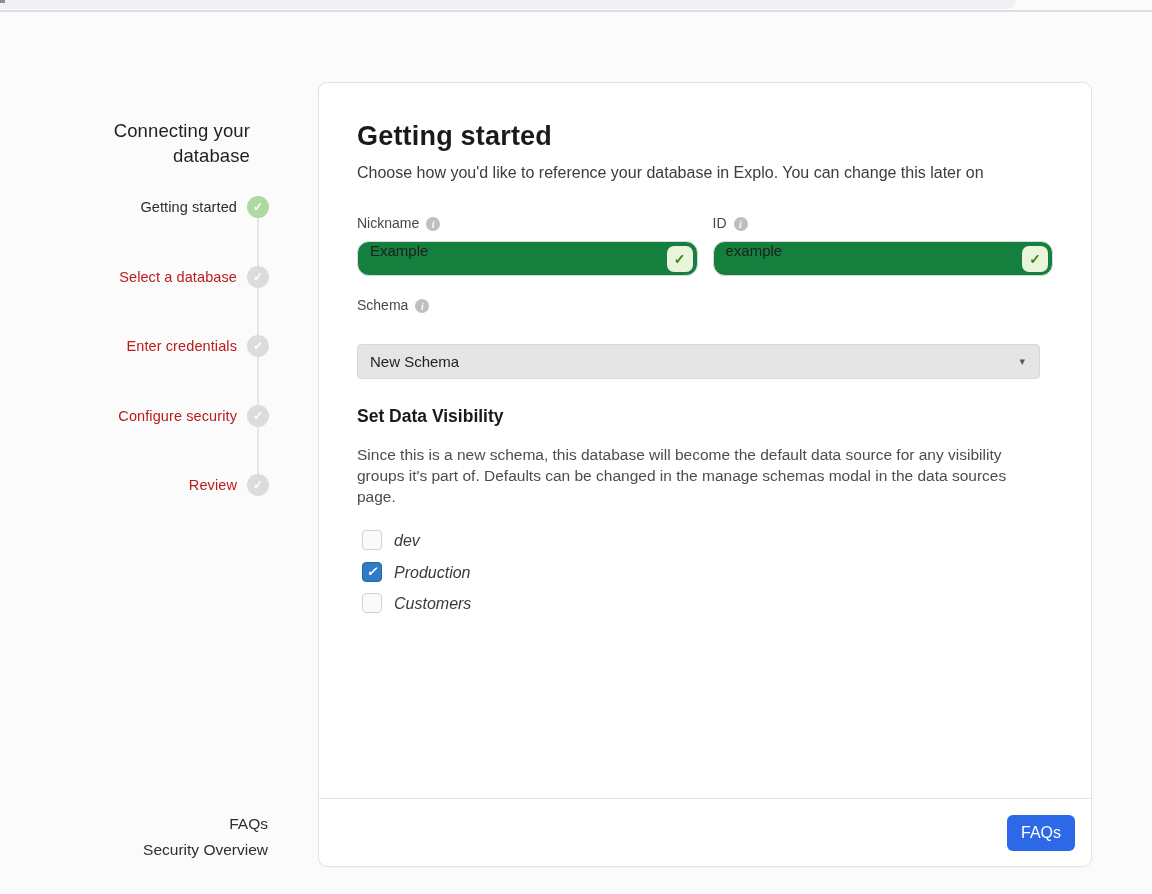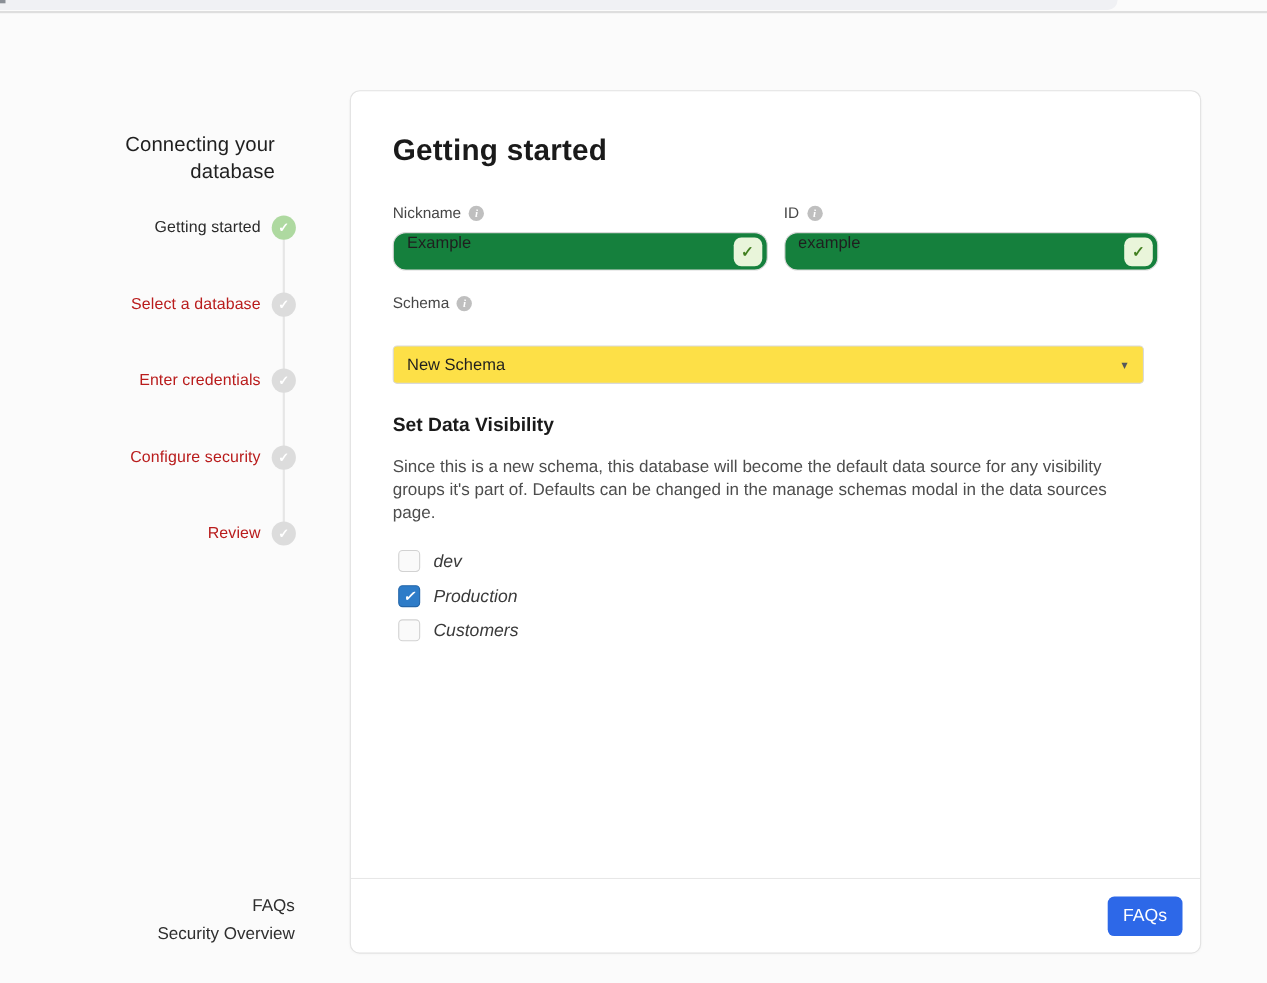--- a/index.html
+++ b/index.html
@@ -133,21 +133,21 @@
     position: absolute; right: 4px; top: 4px;
     width: 26px; height: 26px; border-radius: 7px;
     background: #e9f5da;
     display: flex; align-items: center; justify-content: center;
     color: #417f1f; font-size: 14px; font-weight: bold;
   }
   .schema-row { margin-top: 21px; }
   .select {
     height: 35px;
     border: 1px solid #d9d9d9; border-radius: 4px;
-    background: #fde047;
+    background: #e5e5e5;
     display: flex; align-items: center; justify-content: space-between;
     padding: 0 14px 0 12px;
     font-size: 15px; color: #1f1f1f;
     cursor: pointer;
     width: 683px;
     margin-top: 31px;
   }
   .select-caret {
     color: #55585c; font-size: 11px;
   }
@@ -235,20 +235,21 @@
 
   <div class="sidebar-links">
     <span class="sidebar-link">FAQs</span>
     <span class="sidebar-link">Security Overview</span>
   </div>
 </div>
 
 <div class="card">
   <div class="card-body">
     <div class="card-title">Getting started</div>
+    <div class="card-subtitle">Choose how you'd like to reference your database in Explo. You can change this later on</div>
 
     <div class="form-grid">
       <div>
         <div class="field-label">
           <span>Nickname</span>
           <span class="info-icon">i</span>
         </div>
         <div class="input-wrap">
           <input type="text" value="Example" style="">
           <span class="valid-badge">✓</span>

